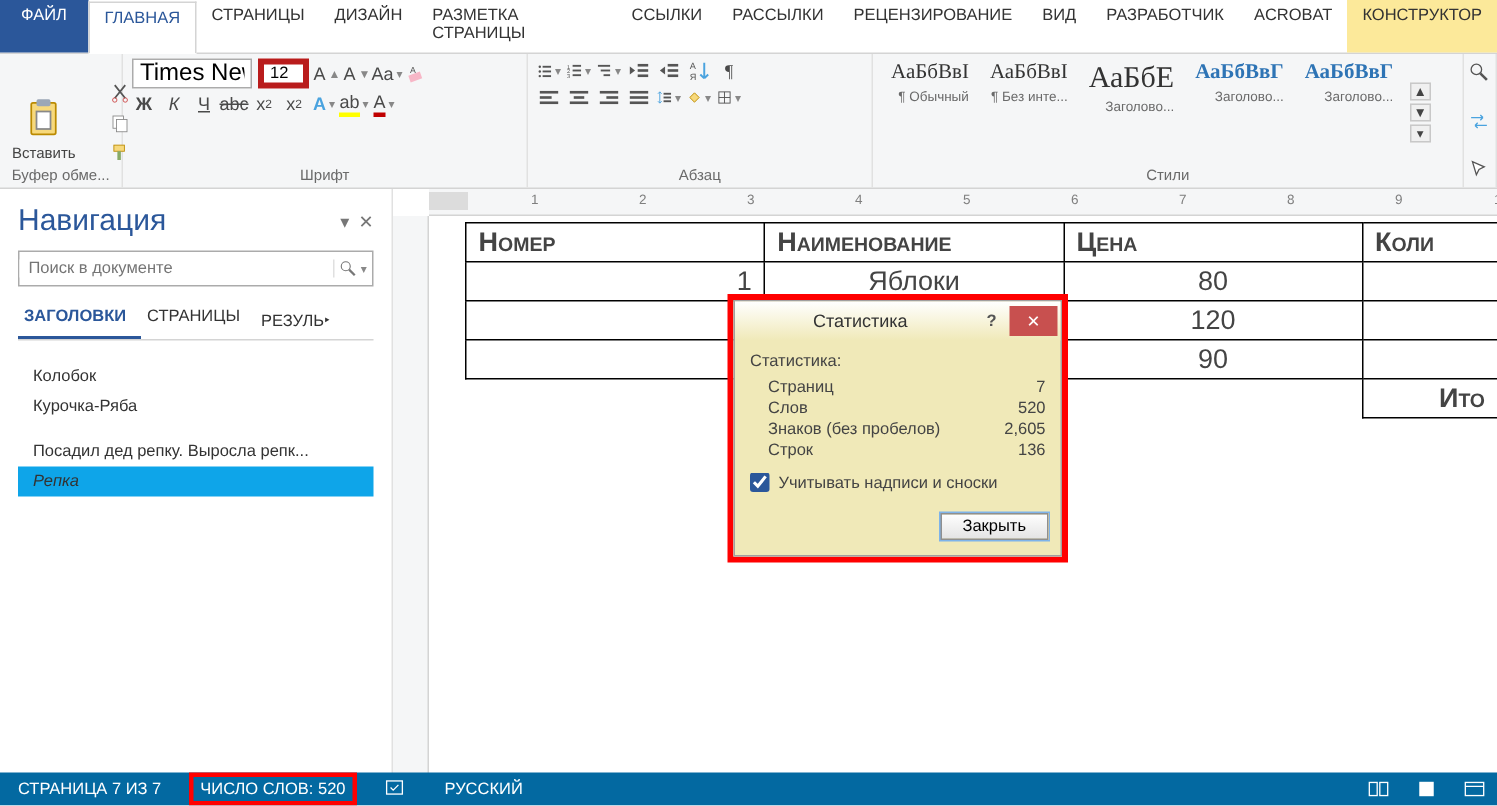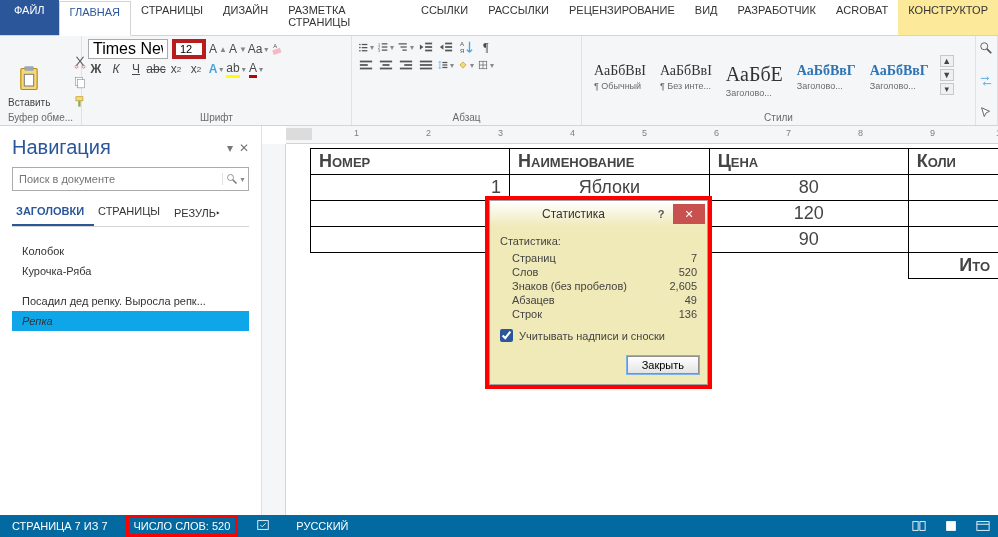--- a/index.html
+++ b/index.html
@@ -18,21 +18,21 @@
   .rgroup-body { flex: 1; display: flex; flex-direction: column; gap: 2px; }
   .rgroup-label { font-size: 10px; color: #6a6a6a; text-align: center; padding-top: 2px; white-space: nowrap; overflow: hidden; text-overflow: ellipsis; }
   .btnrow { display: flex; gap: 4px; align-items: center; }
   .ico { width: 16px; height: 16px; display: inline-flex; align-items: center; justify-content: center; font-size: 12px; color: #4a4a4a; cursor: pointer; }
   .ico svg { width: 14px; height: 14px; }
   .big { display: flex; flex-direction: column; align-items: center; gap: 2px; padding: 2px 2px; cursor: pointer; }
   .big .ico { width: 32px; height: 32px; }
   .big .ico svg { width: 28px; height: 28px; }
   .fontname { width: 80px; height: 20px; border: 1px solid #ababab; background: #fff; font-size: 16px; padding: 0 4px; }
   .fontsize { width: 34px; height: 20px; border: 4px solid #b91c1c; background: #fff; font-size: 11px; padding: 0 4px; }
-  .style-box { display: flex; flex-direction: column; align-items: flex-start; padding: 2px 6px; cursor: pointer; margin-top: 22px; }
+  .style-box { display: flex; flex-direction: column; align-items: flex-end; padding: 2px 6px; cursor: pointer; }
   .style-sample { font-family: "Times New Roman", serif; font-size: 14px; color: #333; }
   .style-sample.blue { color: #2e74b5; font-weight: 600; }
   .style-name { font-size: 9px; color: #6a6a6a; margin-top: 2px; white-space: nowrap; }
   .style-scroll { display: flex; flex-direction: column; justify-content: center; gap: 2px; padding: 0 3px; }
   .style-scroll .arr { width: 14px; height: 12px; border: 1px solid #c8c8c8; background: #f0f0f0; display: flex; align-items: center; justify-content: center; font-size: 9px; cursor: pointer; }
 
   
   .main { display: flex; height: 393px; }
   .navpane { width: 262px; border-right: 1px solid #e1e1e1; background: #fff; padding: 10px 12px 8px 12px; display: flex; flex-direction: column; gap: 8px; }
   .nav-title { font-size: 20px; color: #2b579a; font-weight: 300; display: flex; justify-content: space-between; align-items: center; }
@@ -453,24 +453,20 @@
         </div>
       <div class="dlg-row">
           <span>Слов</span>
           <span>520</span>
         </div>
       <div class="dlg-row">
           <span>Знаков (без пробелов)</span>
           <span>2,605</span>
         </div>
       <div class="dlg-row">
-          <span>Абзацев</span>
-          <span>49</span>
-        </div>
-      <div class="dlg-row">
           <span>Строк</span>
           <span>136</span>
         </div>
       <label class="dlg-check">
         <input type="checkbox" checked="" style="">
         <span>Учитывать надписи и сноски</span>
       </label>
     </div>
     <div class="dlg-foot">
       <button>Закрыть</button>

